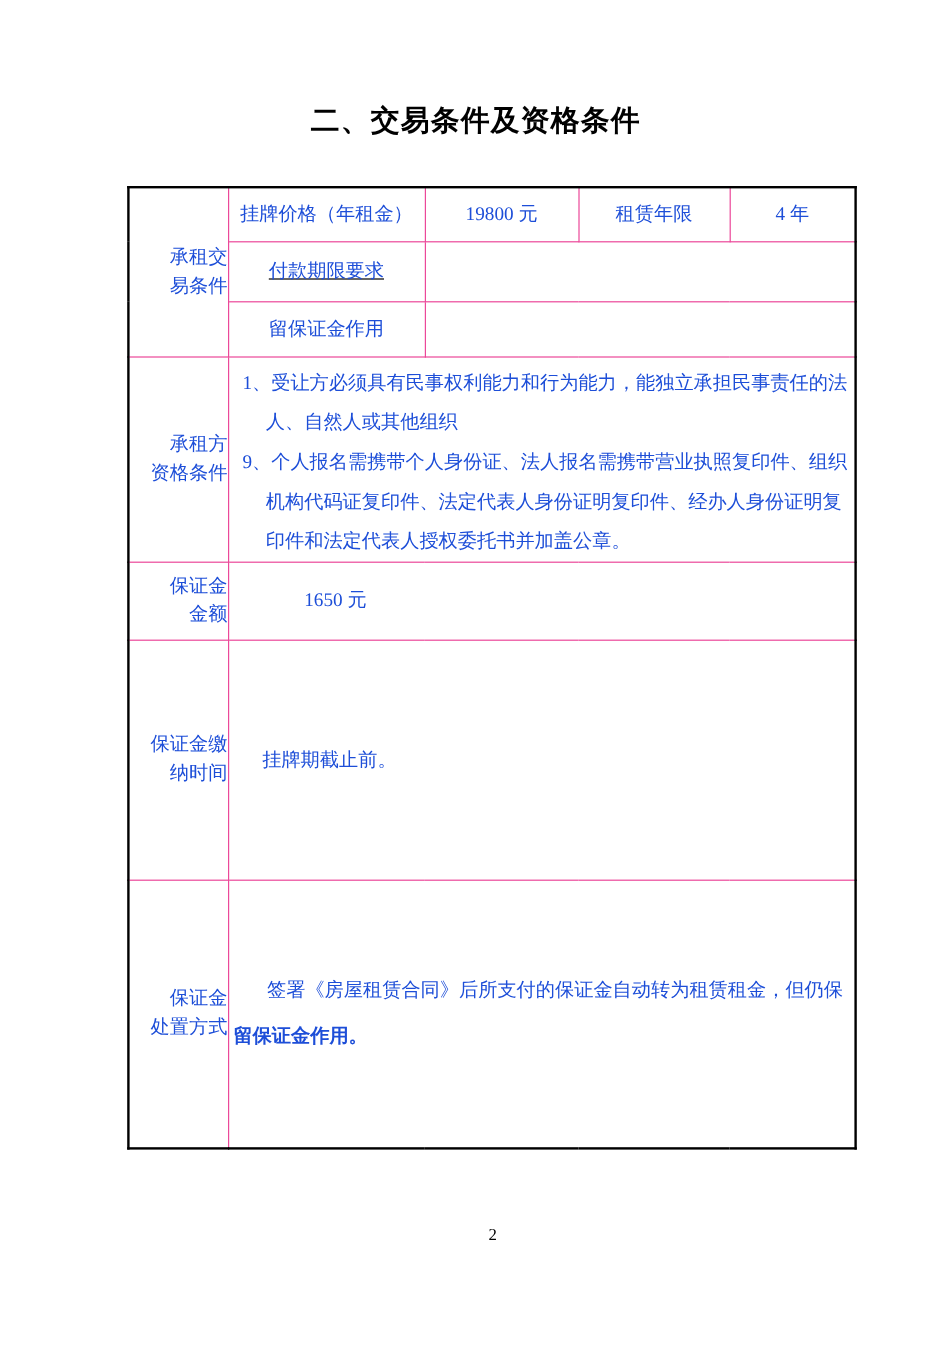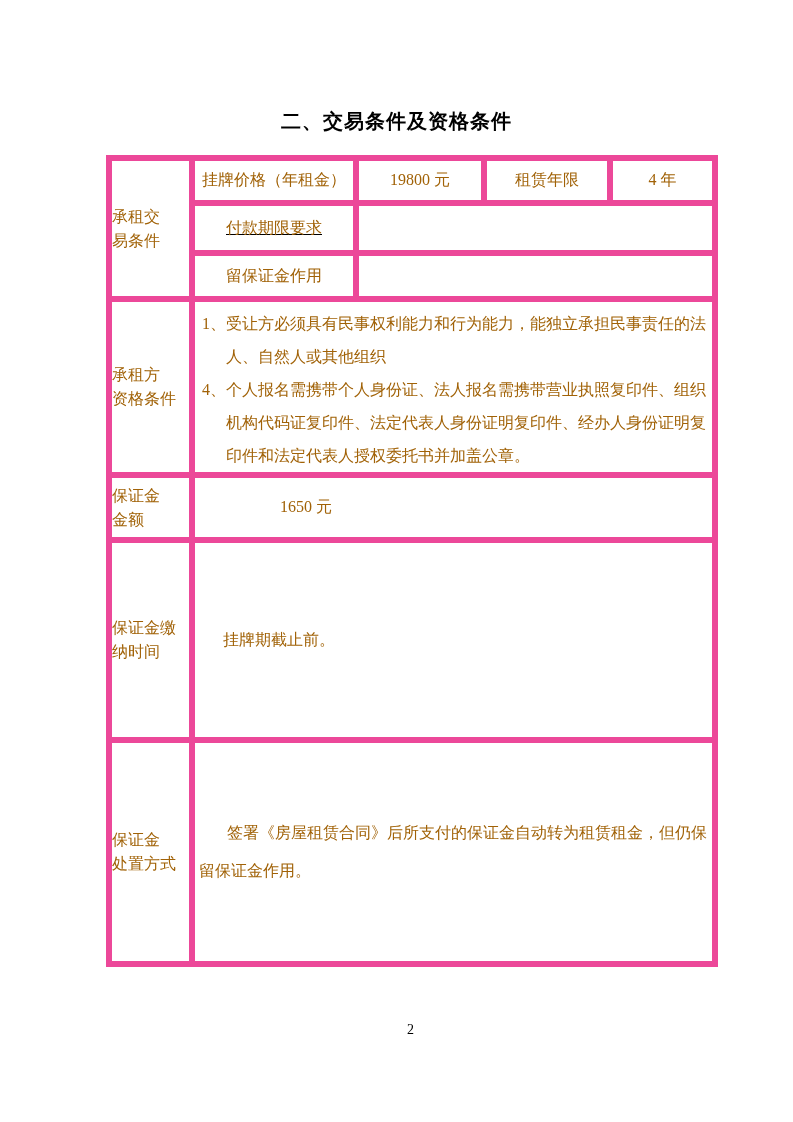--- a/index.html
+++ b/index.html
@@ -6,65 +6,65 @@
   html, body { background: #ffffff; }
   body {
     width: 793px; height: 1122px;
     position: relative;
     font-family: "Liberation Serif", "DejaVu Serif", serif;
     color: #000000;
     overflow: hidden;
   }
   .doc-title {
     position: absolute;
-    top: 108px; left: 0; width: 100%;
+    top: 84px; left: 0; width: 100%;
     text-align: center;
-    font-size: 20px;
+    font-size: 24px;
     font-weight: bold;
     letter-spacing: 1px;
   }
   table.cond-table {
     position: absolute;
     left: 106px; top: 155px;
     border-collapse: collapse;
     table-layout: fixed;
     border: 2px solid #000000;
   }
   td {
-    border: 6px solid #ec4899;
+    border: 1px solid #ec4899;
     font-size: 16px;
-    color: #a16207;
+    color: #1d4ed8;
     vertical-align: middle;
     padding: 0;
     overflow: hidden;
   }
   tr.r1 { height: 45px; }
   tr.r2 { height: 50px; text-decoration: underline; }
   tr.r3 { height: 46px; }
   tr.r4 { height: 171px; }
   tr.r5 { height: 65px; }
   tr.r6 { height: 200px; }
   tr.r7 { height: 224px; }
   .section-label {
-    text-align: left;
+    text-align: right;
     white-space: pre-line;
     line-height: 24px;
     margin-left: 48px;
   }
   .head-cell { text-align: center; }
   .qual-cell { vertical-align: top; padding: 5px 6px 0 0; }
   .qline { line-height: 33px; white-space: nowrap; }
   .qline-num  { padding-left: 7px; text-align: right; }
   .qline-cont { padding-left: 31px; }
-  .amount-cell { padding-left: 85px; }
+  .amount-cell { padding-left: 63px; }
   .time-cell   { padding-left: 28px; }
   .disposal-cell { vertical-align: middle; }
   .dline { line-height: 38px; white-space: nowrap; }
   .dline-first { padding-left: 32px; }
-  .dline-rest  { padding-left: 4px; }
+  .dline-rest  { padding-left: 4px; font-weight: bold; }
   .page-num {
     position: absolute;
     top: 1022px; left: 14px; width: 100%;
     text-align: center;
     font-size: 14px;
   }
 </style>
 </head>
 <body>
 
@@ -100,21 +100,21 @@
       <td class="head-cell">留保证金作用</td>
       <td colspan="3"></td>
     </tr>
 
     <tr class="r4">
       <td class="section-label">承租方
 资格条件</td>
       <td class="qual-cell" colspan="4">
         <div class="qline qline-num">1、受让方必须具有民事权利能力和行为能力，能独立承担民事责任的法</div>
         <div class="qline qline-cont">人、自然人或其他组织</div>
-        <div class="qline qline-num">4、个人报名需携带个人身份证、法人报名需携带营业执照复印件、组织</div>
+        <div class="qline qline-num">9、个人报名需携带个人身份证、法人报名需携带营业执照复印件、组织</div>
         <div class="qline qline-cont">机构代码证复印件、法定代表人身份证明复印件、经办人身份证明复</div>
         <div class="qline qline-cont">印件和法定代表人授权委托书并加盖公章。</div>
       </td>
     </tr>
 
     <tr class="r5">
       <td class="section-label">保证金
 金额</td>
       <td class="amount-cell" colspan="4">1650 元</td>
     </tr>

